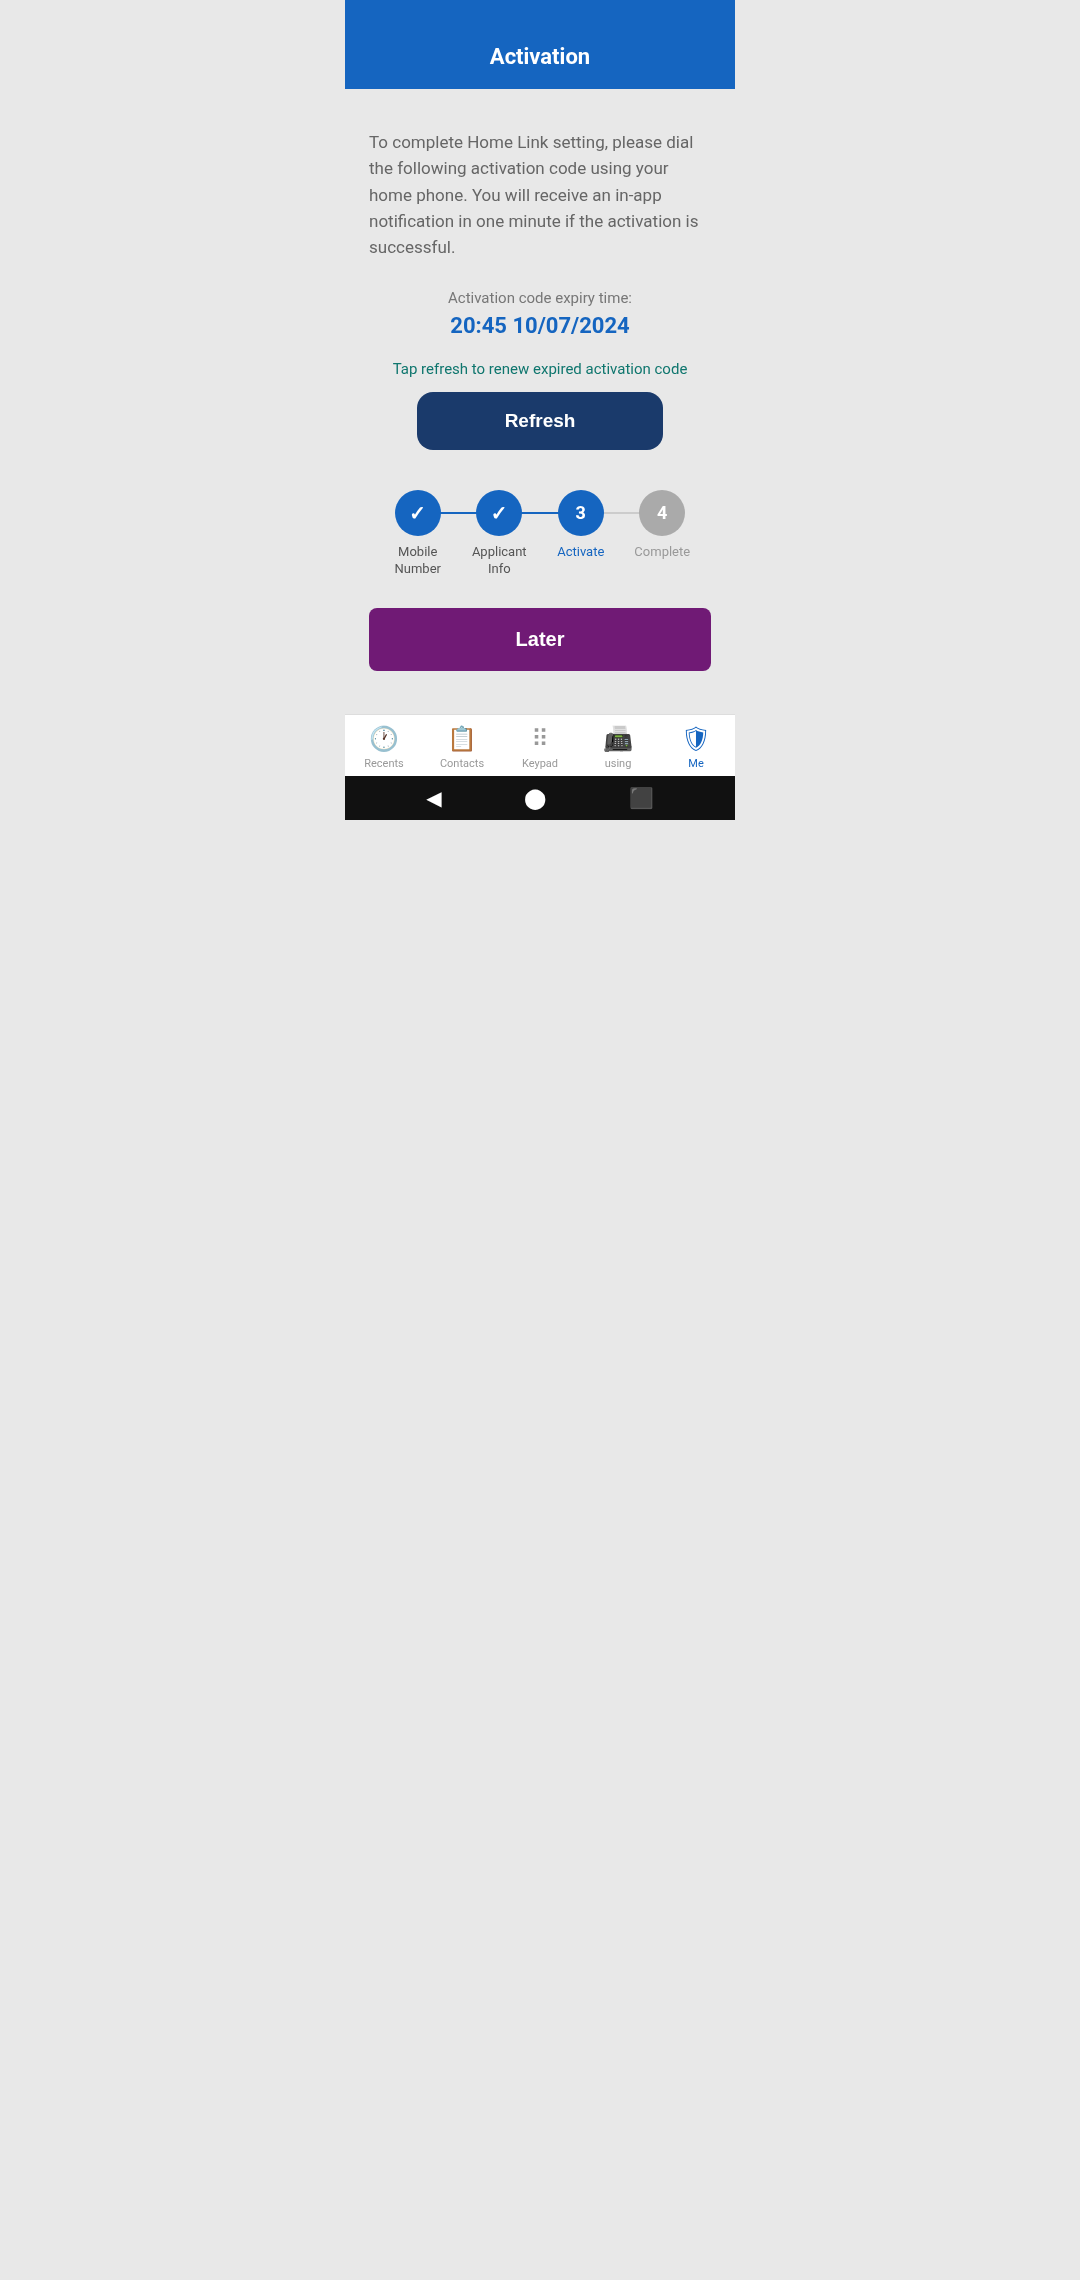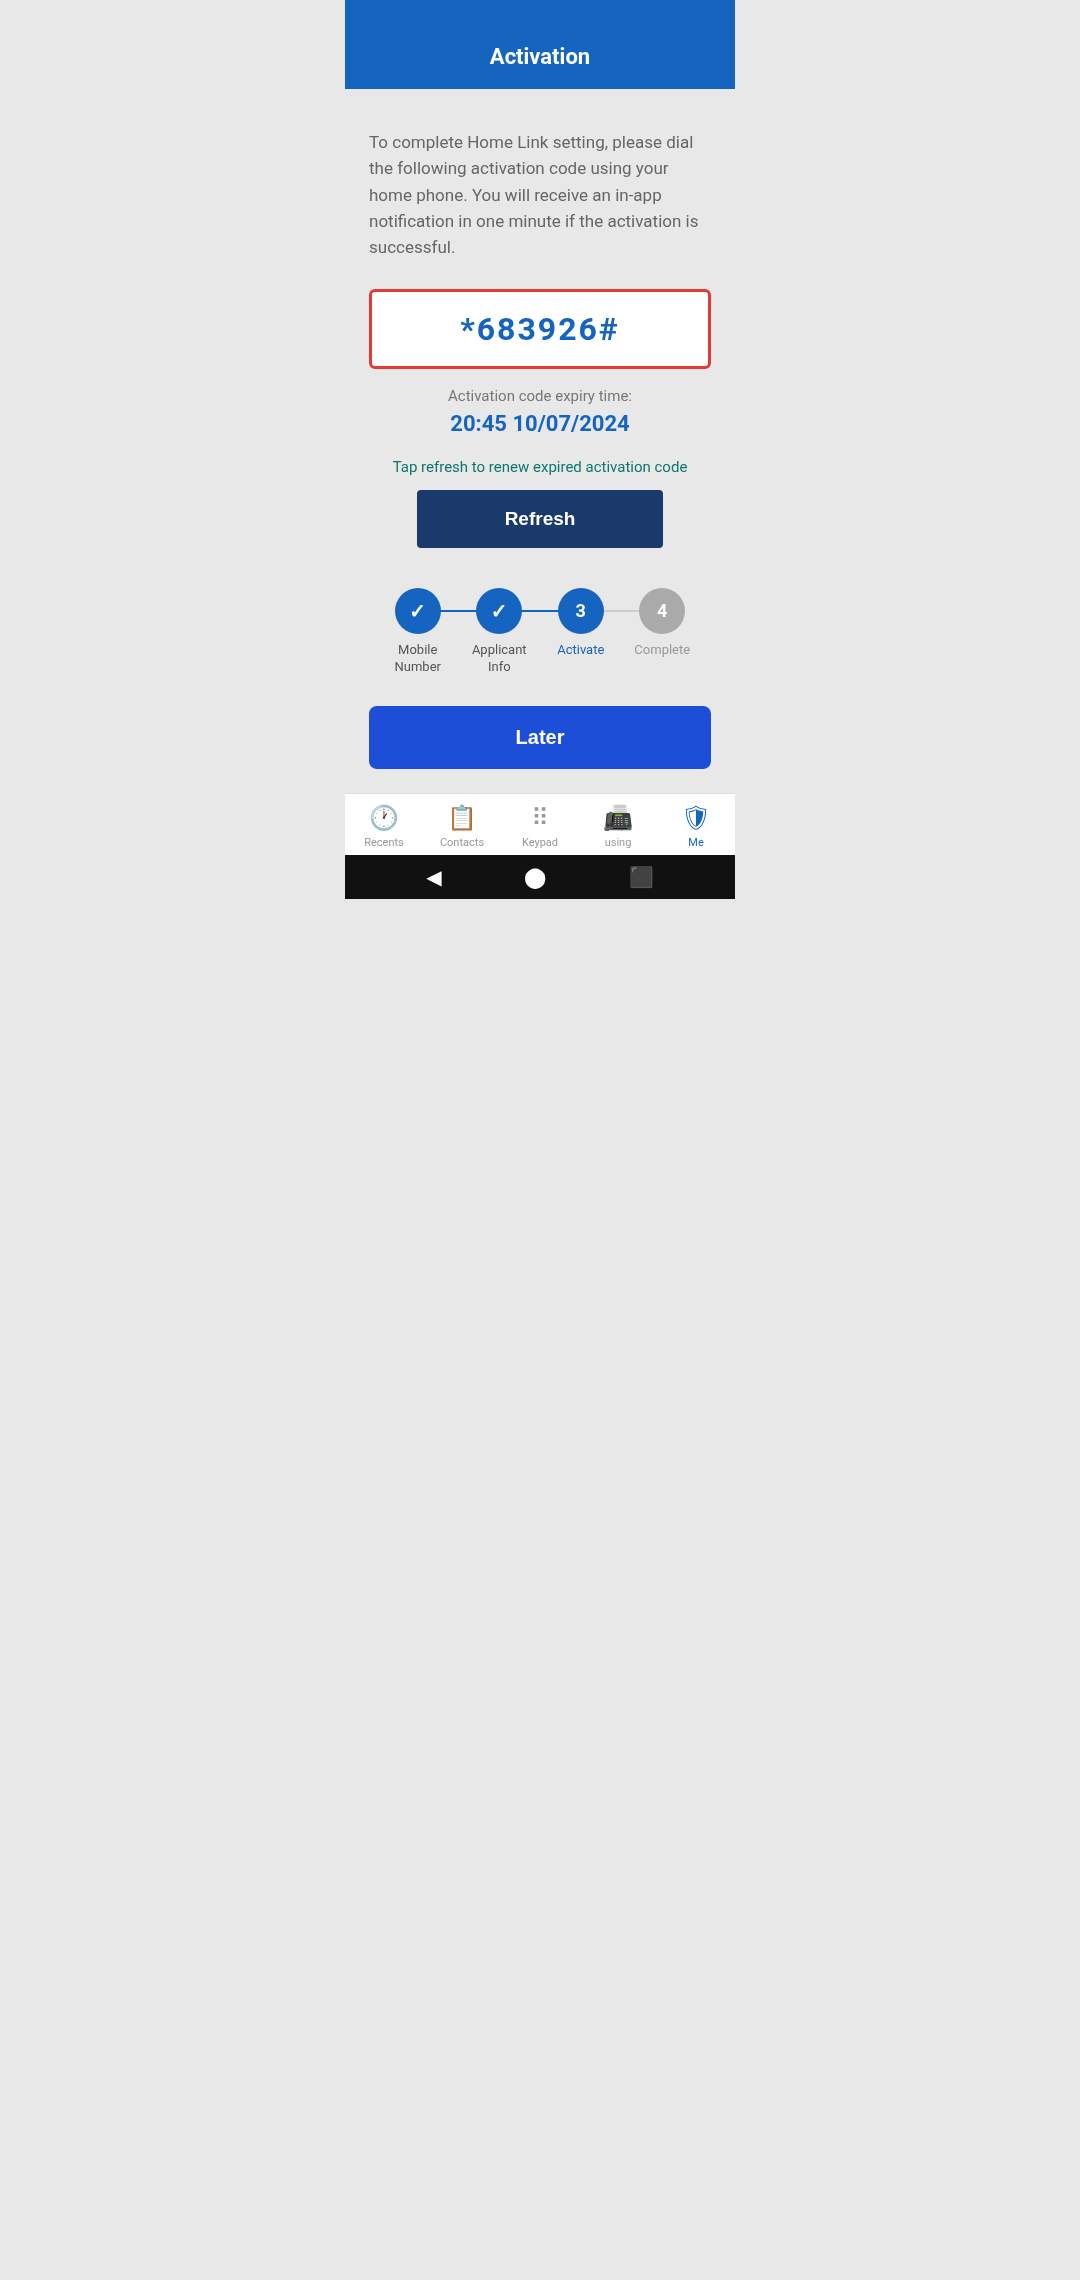--- a/index.html
+++ b/index.html
@@ -84,21 +84,21 @@
       color: #0f766e;
       font-size: 15px;
       text-align: center;
       margin-bottom: 14px;
     }
 
     .refresh-button {
       background: #1a3a6b;
       color: white;
       border: none;
-      border-radius: 4px;
+      border-radius: 16px;
       padding: 18px 88px;
       font-size: 19px;
       font-weight: 700;
       cursor: pointer;
       margin-bottom: 40px;
     }
 
     .stepper {
       display: flex;
       align-items: flex-start;
@@ -181,21 +181,21 @@
       color: #555;
     }
 
     .checkmark {
       font-size: 20px;
       color: white;
     }
 
     .later-button {
       width: 100%;
-      background: #1d4ed8;
+      background: #701a75;
       color: white;
       border: none;
       border-radius: 8px;
       padding: 20px;
       font-size: 20px;
       font-weight: 700;
       cursor: pointer;
       margin-bottom: 4px;
     }
 
@@ -254,23 +254,20 @@
 <div class="status-bar"></div>
 
 <div class="header">
   <div class="header-title">Activation</div>
 </div>
 
 <div class="content">
 
   <p class="instruction-text">To complete Home Link setting, please dial the following activation code using your home phone. You will receive an in-app notification in one minute if the activation is successful.</p>
 
-  <div class="activation-code-box">
-    <span class="activation-code">*683926#</span>
-  </div>
 
   <p class="expiry-label">Activation code expiry time:</p>
   <p class="expiry-time">20:45 10/07/2024</p>
 
   <p class="tap-refresh-text">Tap refresh to renew expired activation code</p>
 
   <button class="refresh-button">Refresh</button>
 
   <div class="stepper">
 

